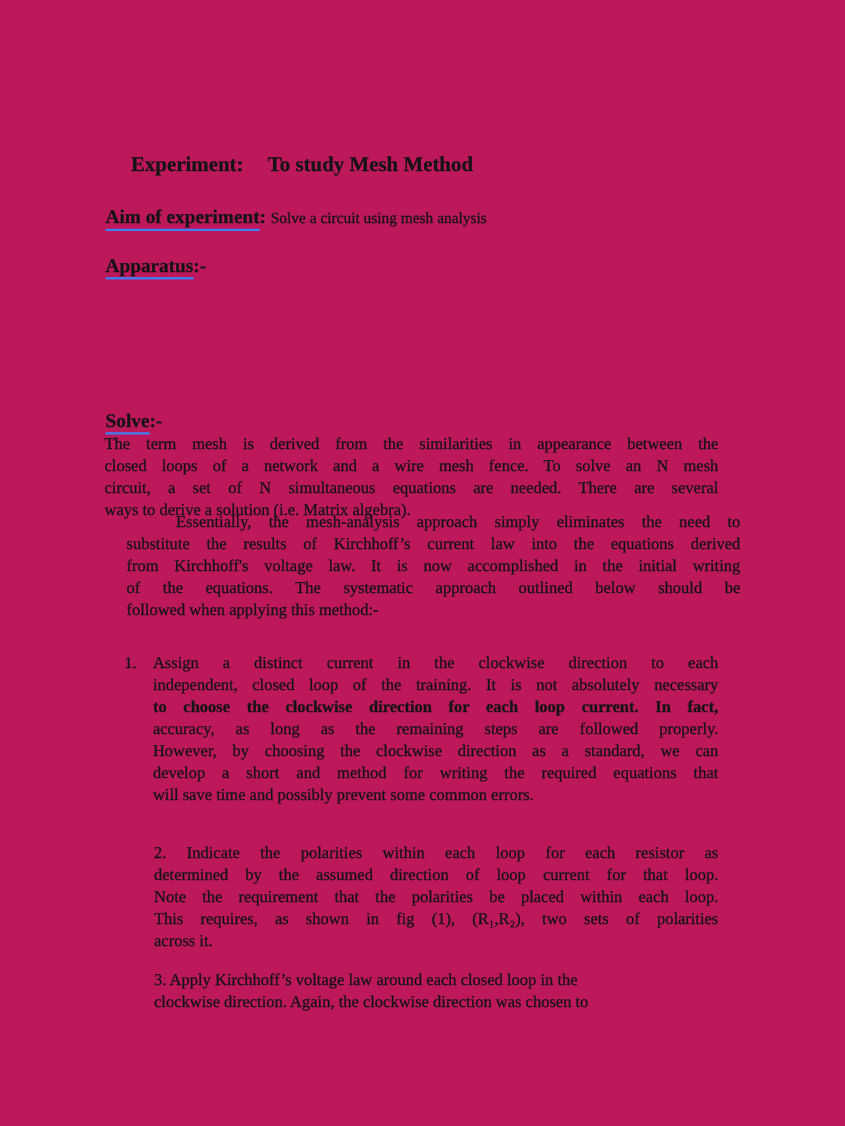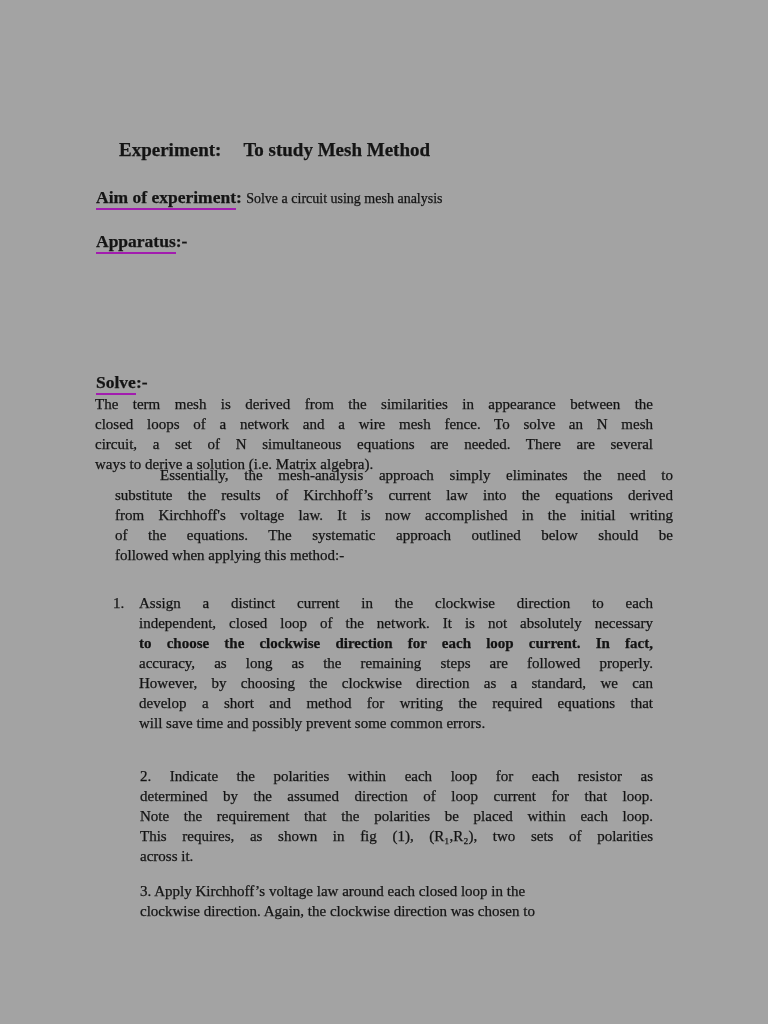--- a/index.html
+++ b/index.html
@@ -1,34 +1,34 @@
 <!DOCTYPE html>
 <html><head>
 <meta charset="utf-8">
 <style>
   html,body { margin:0; padding:0; background:#ffffff; }
   .page {
     position: relative;
     width: 768px;
     height: 1024px;
-    background: #a3a3a3;
+    background: #be185d;
     font-family: "Liberation Serif", serif;
     color: #141414;
     overflow: hidden;
     -webkit-text-stroke: 0.25px #141414;
   }
   .abs { position: absolute; }
 
   
   .doc-title { font-size: 19px; font-weight: bold; white-space: nowrap; }
   .doc-title .gap { display: inline-block; width: 22px; }
 
   
   .heading { font-size: 17.5px; font-weight: bold; white-space: nowrap; }
-  .heading .h-label { border-bottom: 2px solid #a21caf; padding-bottom: 1px; }
+  .heading .h-label { border-bottom: 2px solid #3b82f6; padding-bottom: 1px; }
   .heading .h-after { font-weight: bold; }
   .heading .h-text { font-weight: normal; font-size: 14px; }
 
   
   .par { font-size: 15px; }
   .ln {
     height: 20px;
     line-height: 20px;
     white-space: nowrap;
     text-align: justify;
@@ -83,21 +83,21 @@
     <div class="ln indent">Essentially, the mesh-analysis approach simply eliminates the need to</div>
     <div class="ln">substitute the results of Kirchhoff’s current law into the equations derived</div>
     <div class="ln">from Kirchhoff's voltage law. It is now accomplished in the initial writing</div>
     <div class="ln">of the equations. The systematic approach outlined below should be</div>
     <div class="ln last">followed when applying this method:-</div>
   </div>
 
   <div class="abs par hang" style="top:593px; left:139px; width:514px;">
     <span class="marker">1.</span>
     <div class="ln">Assign a distinct current in the clockwise direction to each</div>
-    <div class="ln">independent, closed loop of the network. It is not absolutely necessary</div>
+    <div class="ln">independent, closed loop of the training. It is not absolutely necessary</div>
     <div class="ln boldln">to choose the clockwise direction for each loop current. In fact,</div>
     <div class="ln">accuracy, as long as the remaining steps are followed properly.</div>
     <div class="ln">However, by choosing the clockwise direction as a standard, we can</div>
     <div class="ln">develop a short and method for writing the required equations that</div>
     <div class="ln last">will save time and possibly prevent some common errors.</div>
   </div>
 
   <div class="abs par" style="top:766px; left:140px; width:513px;">
     <div class="ln">2. Indicate the polarities within each loop for each resistor as</div>
     <div class="ln">determined by the assumed direction of loop current for that loop.</div>

